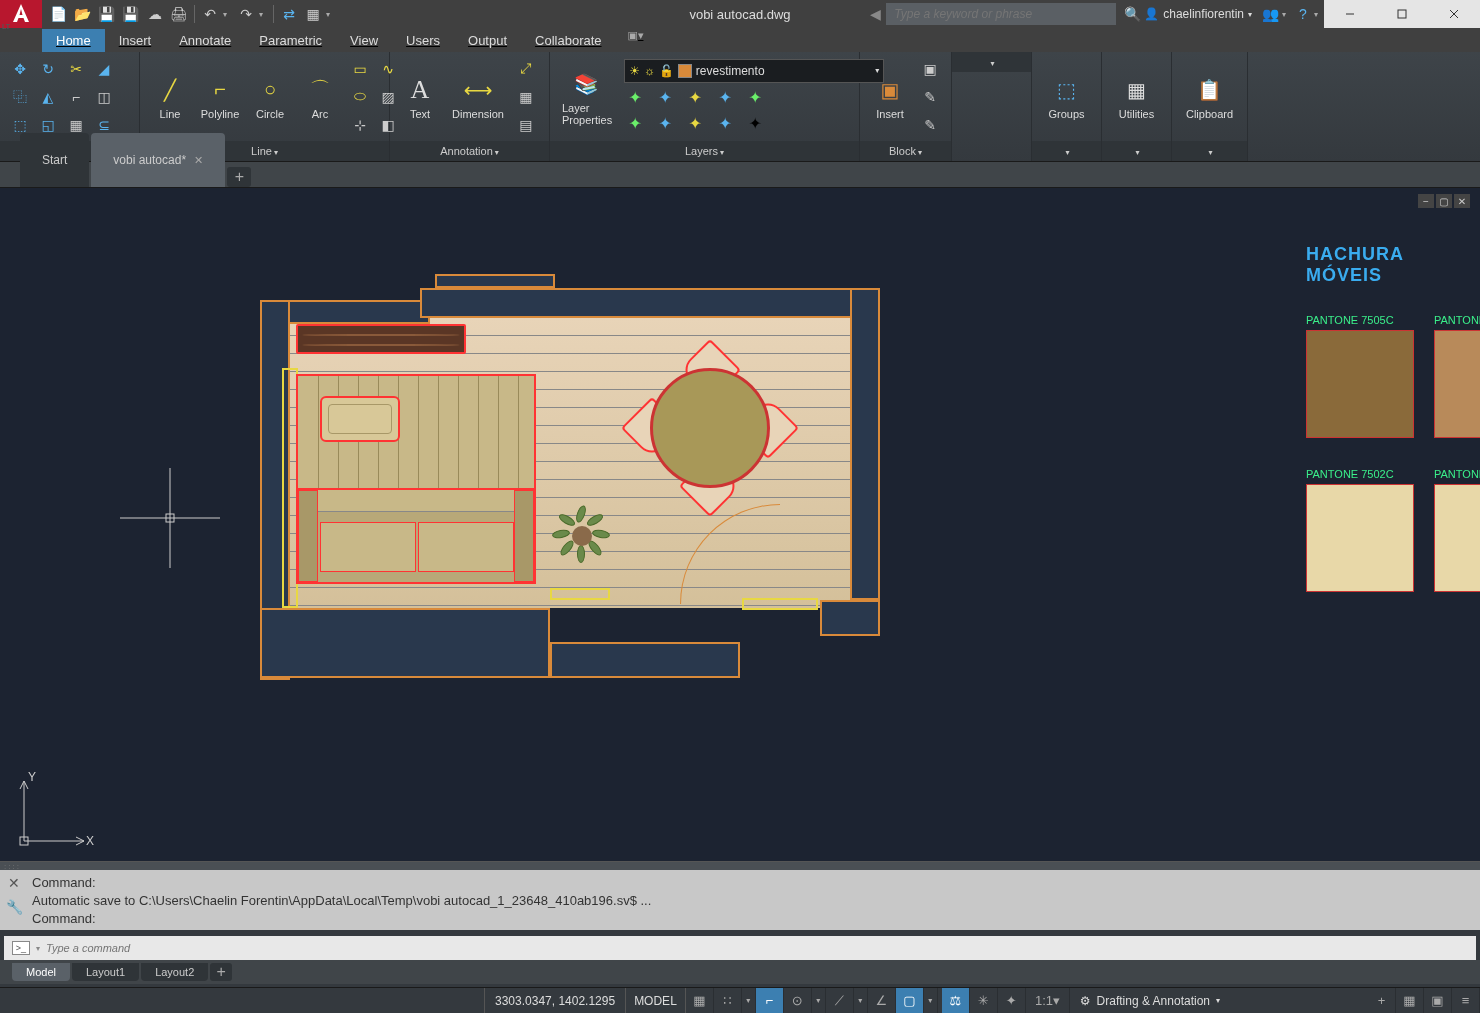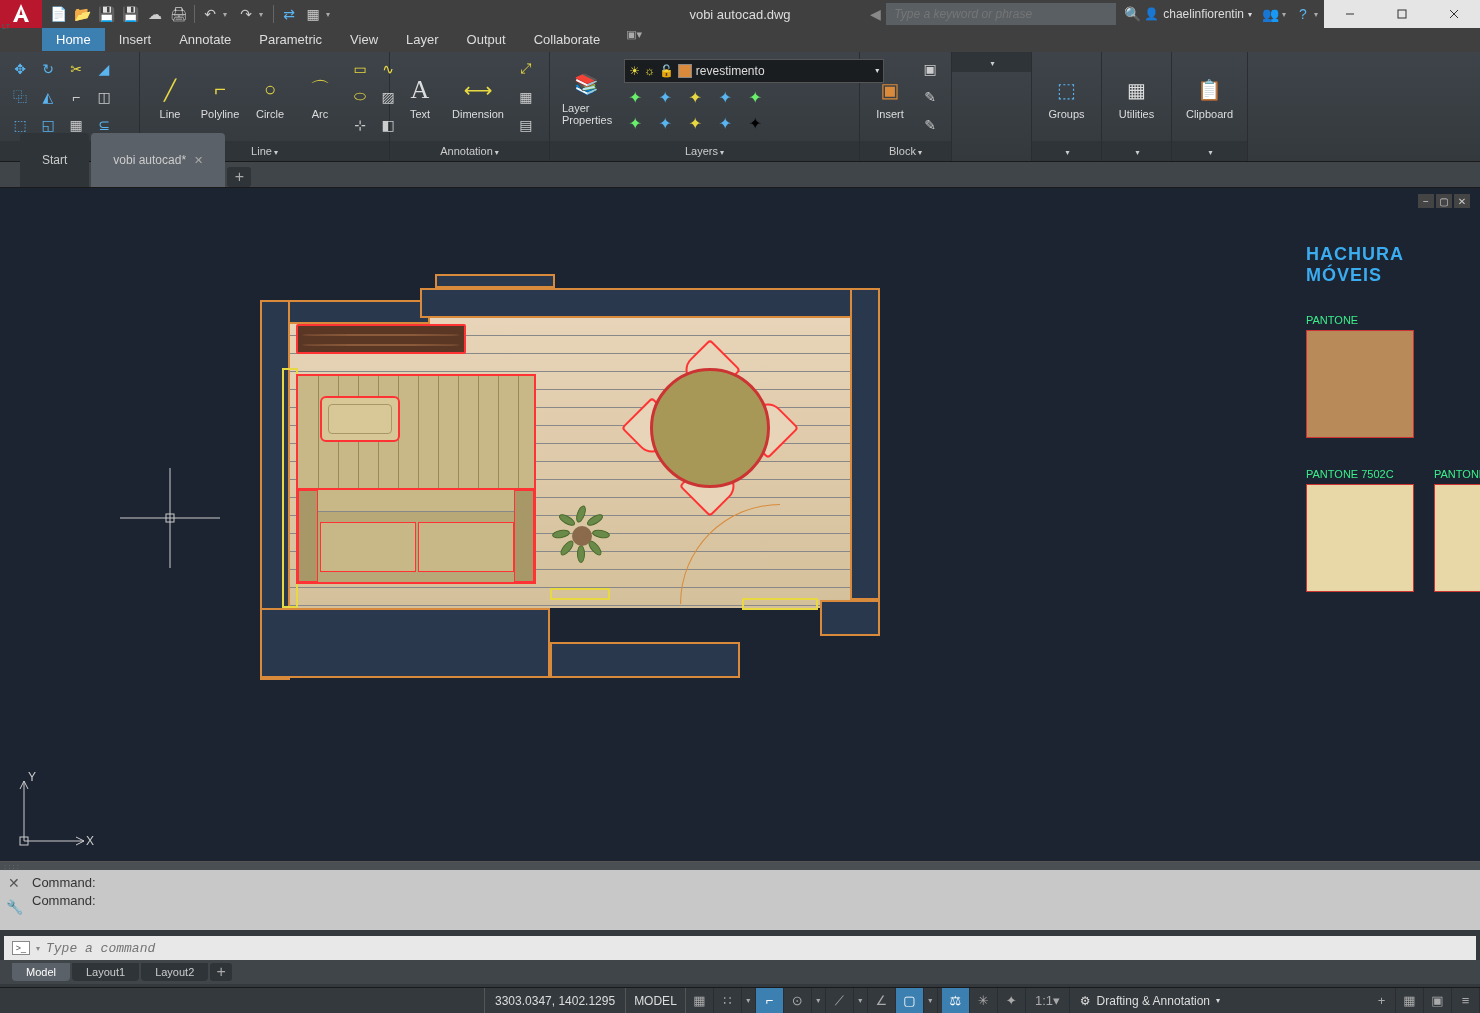--- a/index.html
+++ b/index.html
@@ -16,21 +16,21 @@
 .qat-drop { width: 10px; font-size: 8px; color: #aaa; }
 .qat-title { position: absolute; left: 50%; transform: translateX(-50%); color: #ddd; font-size: 13px; }
 .qat-right { position: absolute; right: 0; display: flex; align-items: center; height: 100%; }
 .qat-search { background: #5a5f64; border: none; color: #ccc; font-style: italic; font-size: 12px; padding: 3px 8px; width: 230px; height: 22px; margin-right: 6px; }
 .qat-user { display: flex; align-items: center; gap: 4px; color: #ddd; font-size: 12px; margin-right: 8px; }
 .qat-winbtn { width: 52px; height: 28px; display: flex; align-items: center; justify-content: center; color: #333; font-size: 14px; cursor: pointer; background: #e5e5e5; }
 .qat-winbtn.min svg, .qat-winbtn.max svg, .qat-winbtn.close svg { width: 12px; height: 12px; }
 .qat-winbtns { display: flex; background: #e5e5e5; }
 
 
-.ribbon-tabs { height: 24px; background: #404040; display: flex; align-items: flex-start; }
+.ribbon-tabs { height: 24px; background: #404040; display: flex; align-items: center; text-decoration: underline; }
 .ribbon-tabs-inner { display: flex; margin-left: 42px; }
 .ribbon-tab { padding: 4px 14px; color: #ddd; font-size: 13px; cursor: pointer; }
 .ribbon-tab.active { background: #3c7fb1; color: #fff; }
 .ribbon-menu-btn { margin-left: 12px; color: #aaa; font-size: 11px; }
 
 
 .ribbon { height: 110px; background: linear-gradient(#3e4449, #34393e); display: flex; border-bottom: 1px solid #1a1a1a; }
 .panel { border-right: 1px solid #2a2e32; display: flex; flex-direction: column; }
 .panel-body { flex: 1; display: flex; align-items: center; padding: 4px 8px; gap: 6px; }
 .panel-title { height: 20px; background: #2f3438; color: #ccc; font-size: 11px; text-align: center; line-height: 20px; cursor: pointer; }
@@ -125,21 +125,21 @@
 .sw-r2 { background: #e8d8a8; }
 
 
 .cmd-window { position: absolute; bottom: 26px; left: 0; right: 0; height: 126px; background: #34393e; border-top: 1px solid #555; }
 .cmd-handle { height: 8px; background: #4a4f54; cursor: ns-resize; }
 .cmd-handle::before { content: '::::'; color: #777; font-size: 8px; display: block; text-align: left; padding-left: 4px; letter-spacing: 2px; }
 .cmd-history { background: #c8c8c8; color: #333; font-family: 'Consolas', monospace; font-size: 13px; padding: 4px 10px 4px 32px; line-height: 18px; height: 60px; position: relative; }
 .cmd-x { position: absolute; left: 8px; top: 4px; color: #555; font-size: 14px; cursor: pointer; }
 .cmd-tool { position: absolute; left: 6px; top: 28px; color: #888; font-size: 14px; }
 .cmd-input-row { background: #e8e8e8; height: 24px; display: flex; align-items: center; padding: 0 8px; gap: 6px; margin: 0 4px; }
-.cmd-input { flex: 1; border: none; background: transparent; font-family: Liberation Mono, monospace; font-size: 13px; font-style: italic; color: #888; outline: none; }
+.cmd-input { flex: 1; border: none; background: transparent; font-family: Liberation Sans, sans-serif; font-size: 11px; font-style: italic; color: #888; outline: none; }
 .cmd-prompt-ico { width: 18px; height: 14px; background: #fff; border: 1px solid #888; font-size: 9px; text-align: center; line-height: 12px; color: #555; }
 
 
 .layout-tabs { height: 24px; background: #404549; display: flex; align-items: center; padding-left: 12px; gap: 2px; }
 .layout-tab { padding: 3px 14px; color: #ccc; font-size: 11px; background: #2f3438; cursor: pointer; border-radius: 0 0 4px 4px; }
 .layout-tab.active { background: #5a6168; color: #fff; }
 .layout-add { width: 22px; height: 18px; background: #2f3438; display: flex; align-items: center; justify-content: center; color: #aaa; cursor: pointer; border-radius: 3px; }
 
 
 .status-bar { position: absolute; bottom: 0; left: 0; right: 0; height: 26px; background: #34393e; display: flex; align-items: center; color: #ddd; font-size: 12px; border-top: 1px solid #1a1a1a; padding-left: 44px; }
@@ -219,21 +219,21 @@
   </div>
 </div>
 
 <div class="ribbon-tabs">
   <div class="ribbon-tabs-inner">
     <div class="ribbon-tab active">Home</div>
     <div class="ribbon-tab">Insert</div>
     <div class="ribbon-tab">Annotate</div>
     <div class="ribbon-tab">Parametric</div>
     <div class="ribbon-tab">View</div>
-    <div class="ribbon-tab">Layer</div>
+    <div class="ribbon-tab">Users</div>
     <div class="ribbon-tab">Output</div>
     <div class="ribbon-tab">Collaborate</div>
     <span class="ribbon-menu-btn">▣▾</span>
   </div>
 </div>
 
 <div class="ribbon">
 
   <div class="panel" style="width:140px">
     <div class="panel-body">
@@ -485,20 +485,24 @@
       <div class="leaf" style="top:12px;left:8px;transform:rotate(210deg)"></div>
       <div class="plant-pot"></div>
     </div>
     <div class="door-arc"></div>
   </div>
 
   <div class="hachura">
     <div class="hachura-title">HACHURA MÓVEIS</div>
     <div class="swatch-row">
       <div class="swatch-col">
+        <div class="swatch-label">PANTONE 7505C</div>
+        <div class="swatch sw-7505"></div>
+      </div>
+      <div class="swatch-col">
         <div class="swatch-label">PANTONE</div>
         <div class="swatch sw-r1"></div>
       </div>
     </div>
     <div class="swatch-row">
       <div class="swatch-col">
         <div class="swatch-label">PANTONE 7502C</div>
         <div class="swatch sw-7502"></div>
       </div>
       <div class="swatch-col">
@@ -520,20 +524,21 @@
       <text x="72" y="74">X</text>
   </svg>
 </div>
 
 <div class="cmd-window">
   <div class="cmd-handle"></div>
   <div class="cmd-history">
     <span class="cmd-x">✕</span>
     <span class="cmd-tool">🔧</span>
     <div>Command:</div>
+    <div>Automatic save to C:\Users\Chaelin Forentin\AppData\Local\Temp\vobi autocad_1_23648_410ab196.sv$ ...</div>
     <div>Command:</div>
   </div>
   <div style="height:6px"></div>
   <div class="cmd-input-row">
     <span class="cmd-prompt-ico">&gt;_</span>
     <span style="font-size:8px;color:#888">▾</span>
     <input class="cmd-input" placeholder="Type a command" style="">
   </div>
 
   <div class="layout-tabs">

